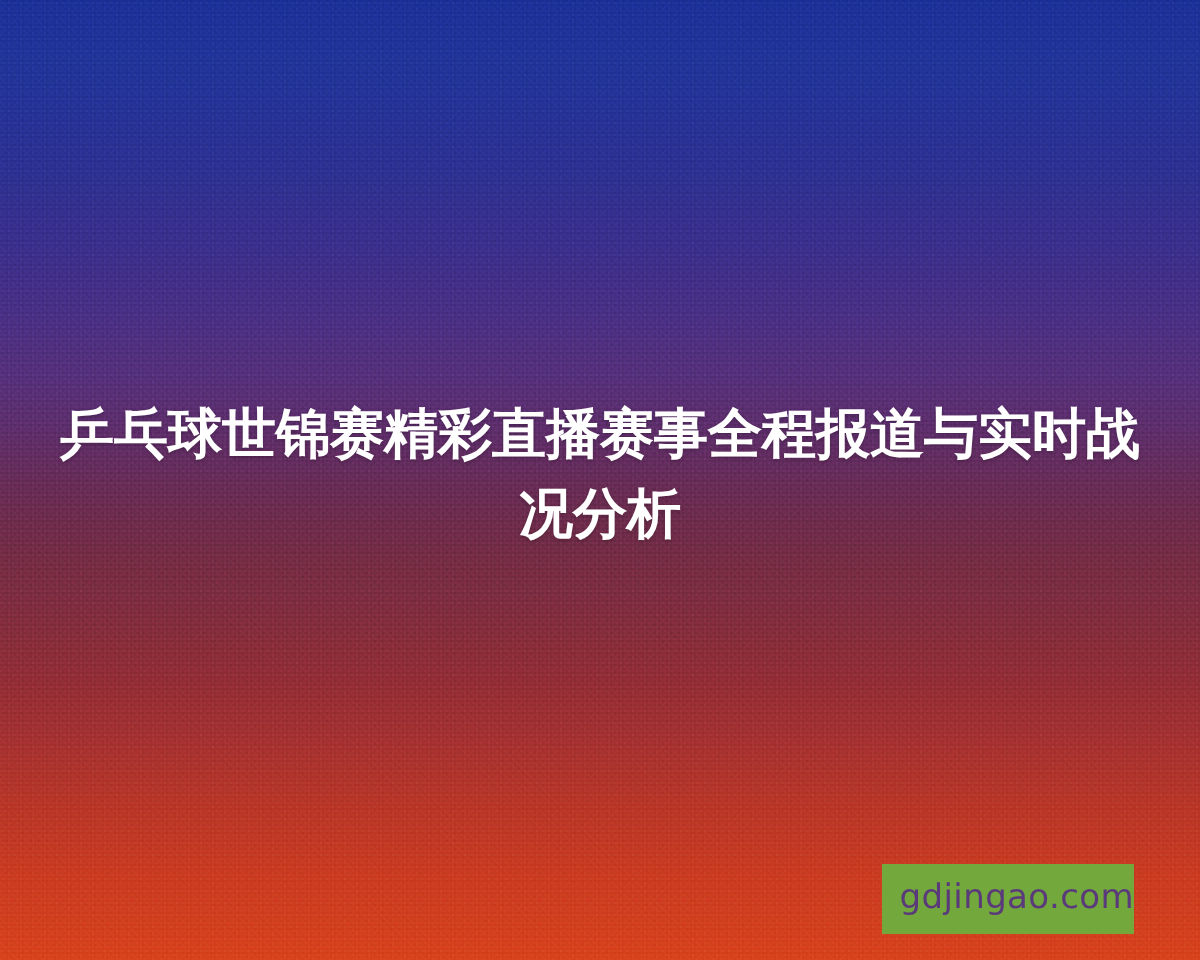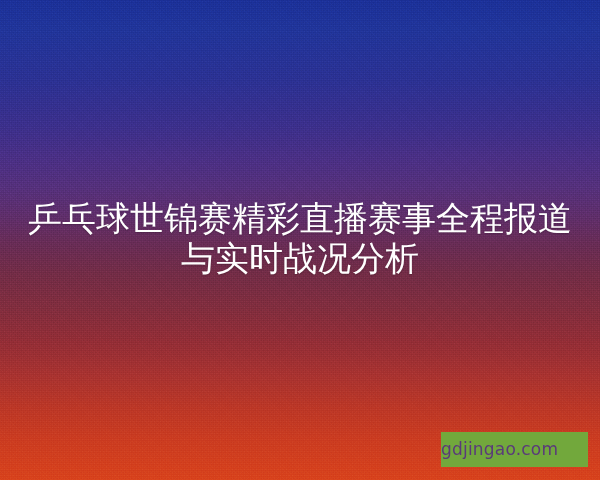--- a/index.html
+++ b/index.html
@@ -66,40 +66,40 @@
     background-position: 0 0, 1px 2px;
   }
 
   #title {
     position: absolute;
     left: 0;
     right: 0;
     top: 198px;
     text-align: center;
     color: #ffffff;
-    font-size: 34px;
+    font-size: 27px;
     line-height: 40px;
     letter-spacing: 0px;
-    font-weight: 400;
+    font-weight: 700;
     padding: 0 18px;
     box-sizing: border-box;
     white-space: pre-wrap;
     text-shadow: 0 1px 2px rgba(0,0,0,0.22);
   }
 
   #badge {
     position: absolute;
     left: 441px;
     top: 432px;
-    width: 147px;
+    width: 126px;
     height: 35px;
     background: #72a83c;
     display: flex;
     align-items: center;
-    justify-content: flex-start;
+    justify-content: flex-end;
   }
   #badge-text {
     color: #5a3a7a;
     font-size: 17px;
     line-height: 1;
     letter-spacing: 0.2px;
   }
 </style>
 </head>
 <body>

